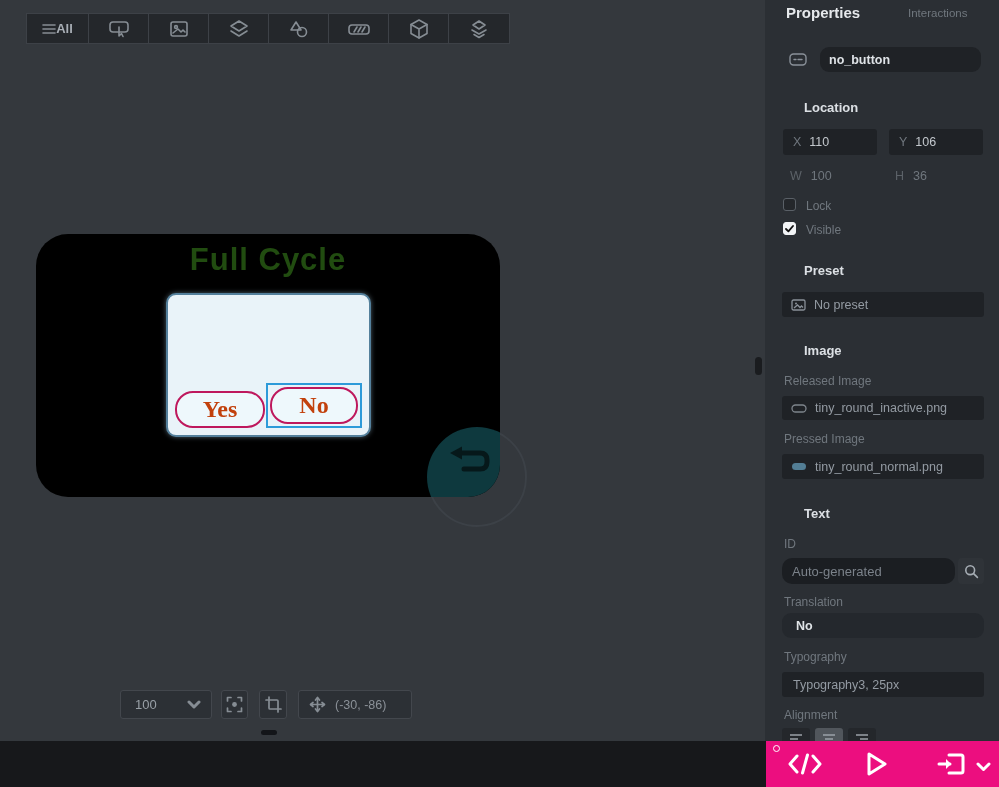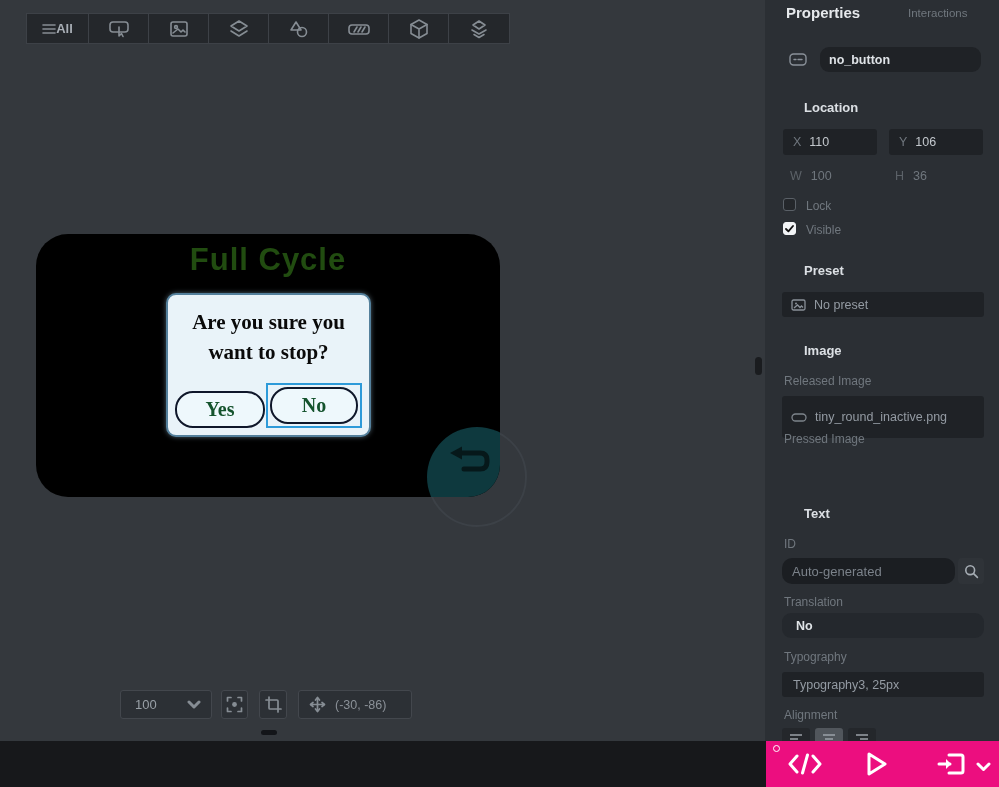--- a/index.html
+++ b/index.html
@@ -30,24 +30,24 @@
                border-radius:50%; background:#0e393e; }
   .teal-disk svg { position:absolute; left:20px; top:18px; }
 
   .dialog { position:absolute; left:130px; top:59px; width:205px; height:144px;
             background:#e9f3f9; border:2px solid #54809c; border-radius:10px;
             box-shadow:0 0 5px rgba(170,210,235,.45); }
   .dialog-msg { margin-top:12px; text-align:center; font-family:"Liberation Serif", serif;
                 font-weight:bold; font-size:21px; line-height:1.45; color:#0a0a0a; }
   .dialog-btns { position:absolute; left:7px; right:7px; bottom:7px; height:45px;
                  display:flex; justify-content:space-between; align-items:flex-end; }
-  .pill-btn { width:90px; height:37px; background:#eef8fc; border:2px solid #0f172a;
+  .pill-btn { width:90px; height:37px; background:#eef8fc; border:2px solid #be185d;
               border-radius:18px; display:flex; align-items:center; justify-content:center;
-              font-family:"Liberation Serif", serif; font-weight:bold; font-size:20px;
-              color:#14532d; cursor:pointer; }
+              font-family:"Liberation Serif", serif; font-weight:bold; font-size:24px;
+              color:#c2410c; cursor:pointer; }
   .sel-wrap { border:2px solid #2d9ad9; padding:2px; }
   .sel-wrap .pill-btn { width:88px; }
 
   
   .ztool { position:absolute; border:1px solid #43474d; border-radius:3px; background:#2c3035;
            display:flex; align-items:center; color:#99a0a7; font-size:13px; cursor:pointer; }
   .ztool svg { stroke:#868d94; fill:none; stroke-width:1.7; stroke-linecap:round; stroke-linejoin:round; }
   .zoom-select { left:120px; top:690px; width:92px; height:29px; padding:0 10px 0 14px;
                  justify-content:space-between; }
   .focus-btn   { left:221px; top:690px; width:27px; height:29px; justify-content:center; }
@@ -161,24 +161,20 @@
         </svg>
       </div>
     </div>
 
     <div class="ring"></div>
 
     <div class="screen">
       <div class="screen-title">Full Cycle</div>
 
       <div class="dialog">
-        <div class="dialog-msg">
-          <div>Are you sure you</div>
-          <div>want to stop?</div>
-        </div>
         <div class="dialog-btns">
           <div class="pill-btn">Yes</div>
           <div class="sel-wrap">
             <div class="pill-btn">No</div>
           </div>
         </div>
       </div>
 
       <div class="teal-disk">
         <svg width="48" height="32" viewBox="0 0 48 32">
@@ -264,29 +260,37 @@
           <rect x="1" y="1" width="13" height="10" rx="1.5" fill="none" stroke="#8a9199" stroke-width="1.3"></rect>
           <circle cx="5" cy="4.5" r="1" fill="#8a9199"></circle>
           <path d="M3 9 L6.5 6 L9 8.5 L10.5 7 L12 8.5" fill="none" stroke="#8a9199" stroke-width="1.3"></path>
         </svg>
       </span>
       <span>No preset</span>
     </div>
 
     <div class="abs heading" style="left:19px; top:343px;">Image</div>
     <div class="abs plabel" style="left:19px; top:374px;">Released Image</div>
-    <div class="abs field" style="left:17px; top:396px; width:202px; height:42px;">
+    <div class="abs field" style="left:17px; top:396px; width:202px; height:24px;">
       <span class="ficon">
         <svg width="16" height="9" viewBox="0 0 16 9">
           <rect x="1" y="1" width="14" height="7" rx="3.5" fill="none" stroke="#7e858c" stroke-width="1.3"></rect>
         </svg>
       </span>
       <span>tiny_round_inactive.png</span>
     </div>
     <div class="abs plabel" style="left:19px; top:432px;">Pressed Image</div>
+    <div class="abs field" style="left:17px; top:454px; width:202px; height:25px;">
+      <span class="ficon">
+        <svg width="16" height="9" viewBox="0 0 16 9">
+          <rect x="1" y="1" width="14" height="7" rx="3.5" fill="#537e95"></rect>
+        </svg>
+      </span>
+      <span>tiny_round_normal.png</span>
+    </div>
 
     <div class="abs heading" style="left:19px; top:506px;">Text</div>
     <div class="abs plabel" style="left:19px; top:537px;">ID</div>
     <input class="idinput" type="text" placeholder="Auto-generated" style="">
     <div class="abs search-btn">
       <svg width="15" height="15" viewBox="0 0 15 15">
         <circle cx="6.2" cy="6.2" r="4.4" fill="none" stroke="#a6adb4" stroke-width="1.6"></circle>
         <line x1="9.6" y1="9.6" x2="13.4" y2="13.4" stroke="#a6adb4" stroke-width="1.6" stroke-linecap="round"></line>
       </svg>
     </div>

